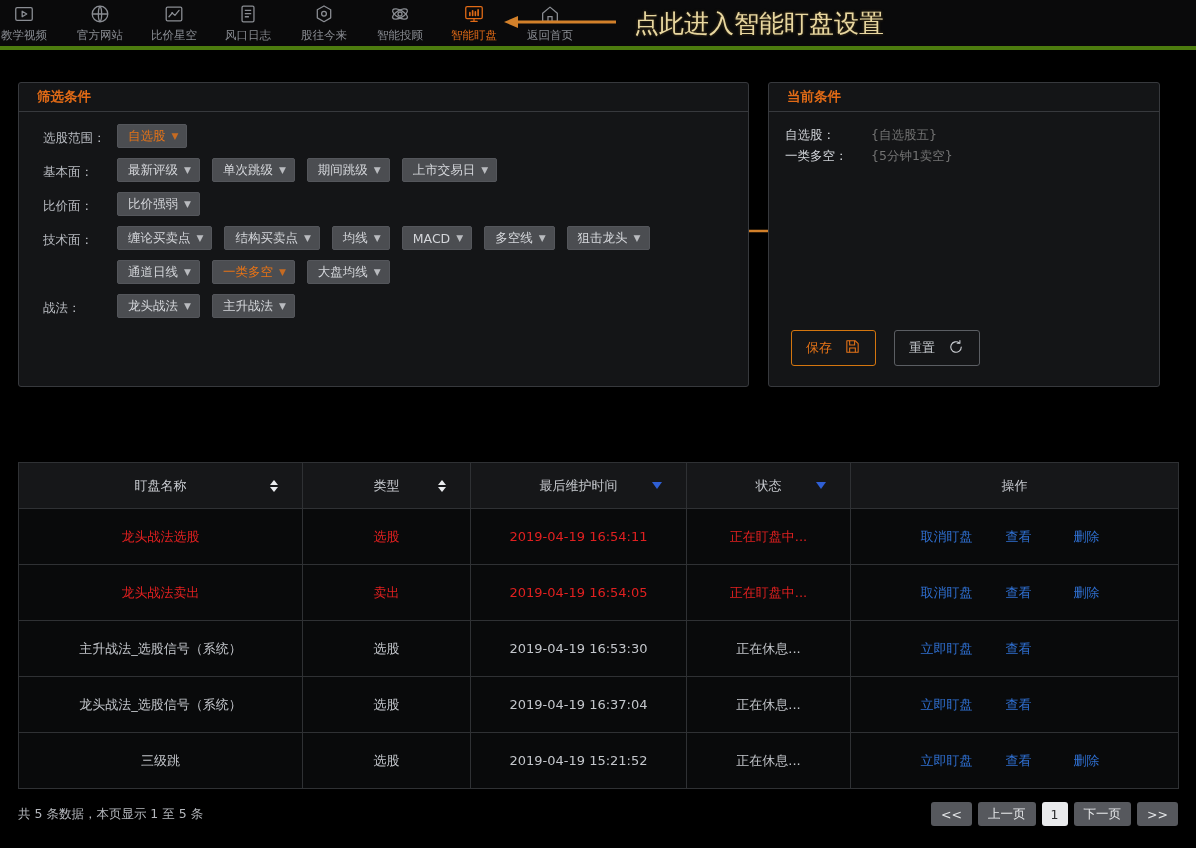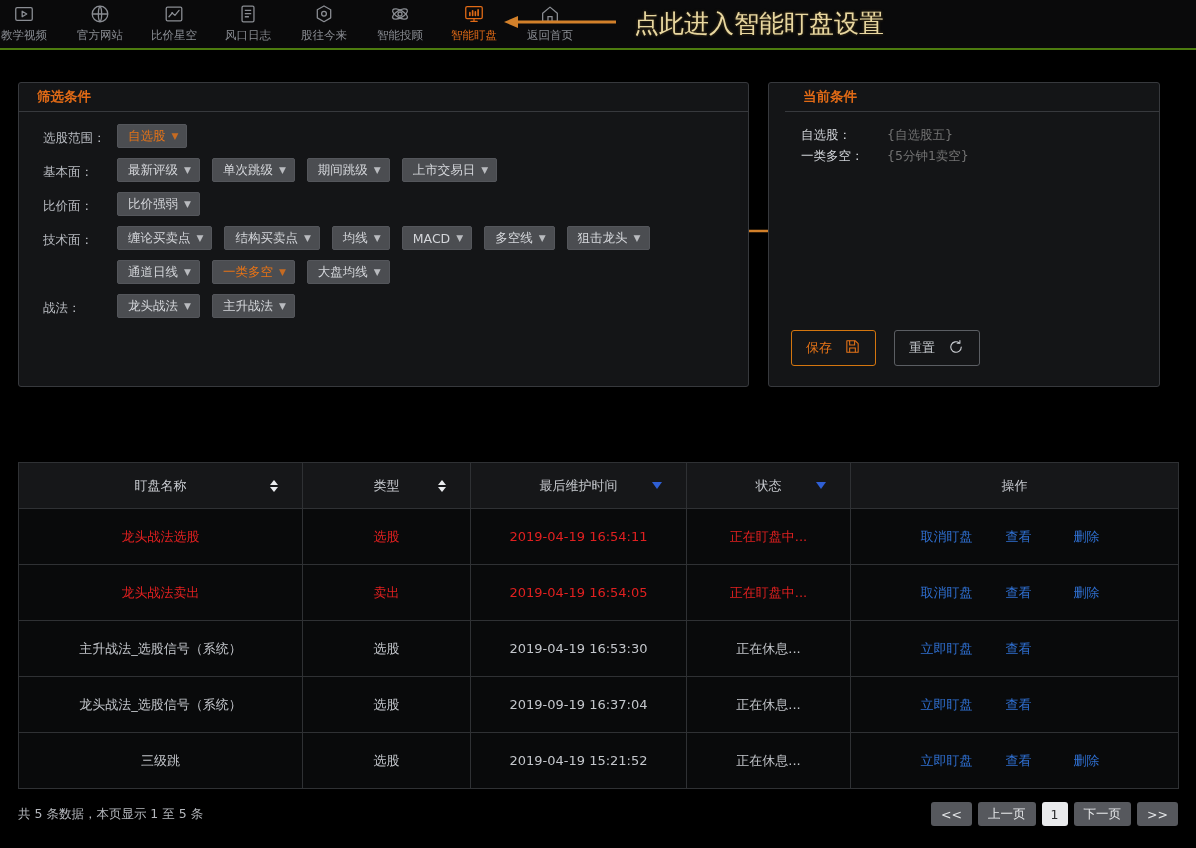--- a/index.html
+++ b/index.html
@@ -9,21 +9,21 @@
     font-family: "DejaVu Sans", "Liberation Sans", sans-serif;
     color: #c8c8c8;
     overflow: hidden;
   }
   .page { position: relative; width: 1196px; height: 848px; }
 
   
   .topnav {
     position: absolute; left: 0; top: 0; width: 1196px; height: 50px;
     background: #0a0a0b;
-    border-bottom: 2px solid #4d7c0f;
+    border-bottom: 4px solid #4d7c0f;
   }
   .nav-item {
     position: absolute; top: 1px; width: 76px; height: 46px;
     display: flex; flex-direction: column; align-items: center; justify-content: flex-start;
     color: #8a8d93; cursor: pointer; user-select: none;
   }
   .nav-item .ico { height: 26px; display: flex; align-items: center; justify-content: center; }
   .nav-item .lbl { font-size: 11.5px; line-height: 14px; margin-top: 1px; white-space: nowrap; }
   .nav-item.active { color: #e06a16; }
   .nav-item.active svg { stroke: #e06a16; }
@@ -352,21 +352,21 @@
           <span class="chip">
             <span>主升战法</span>
             <span class="cv">▼</span>
           </span>
         </div>
       </div>
 
     </div>
   </div>
 
-  <div class="panel" style="left:768px; top:82px; width:392px; height:305px;padding-left:16px;">
+  <div class="panel" style="left:768px; top:82px; width:392px; height:305px;">
     <div class="panel-head">
       <span class="panel-title">当前条件</span>
     </div>
     <div class="panel-body" style="padding:12px 16px;">
       <div class="cond-line">
         <span class="cond-k">自选股：</span>
         <span class="cond-v">{自选股五}</span>
       </div>
       <div class="cond-line">
         <span class="cond-k">一类多空：</span>
@@ -484,21 +484,21 @@
             <span class="op wide">立即盯盘</span>
             <span class="op">查看</span>
             <span class="op blank">&nbsp;</span>
           </div>
         </td>
       </tr>
 
       <tr>
         <td>龙头战法_选股信号（系统）</td>
         <td>选股</td>
-        <td>2019-09-19 16:37:04</td>
+        <td>2019-04-19 16:37:04</td>
         <td>正在休息...</td>
         <td class="ops">
           <div class="ops-in">
             <span class="op wide">立即盯盘</span>
             <span class="op">查看</span>
             <span class="op blank">&nbsp;</span>
           </div>
         </td>
       </tr>
 

